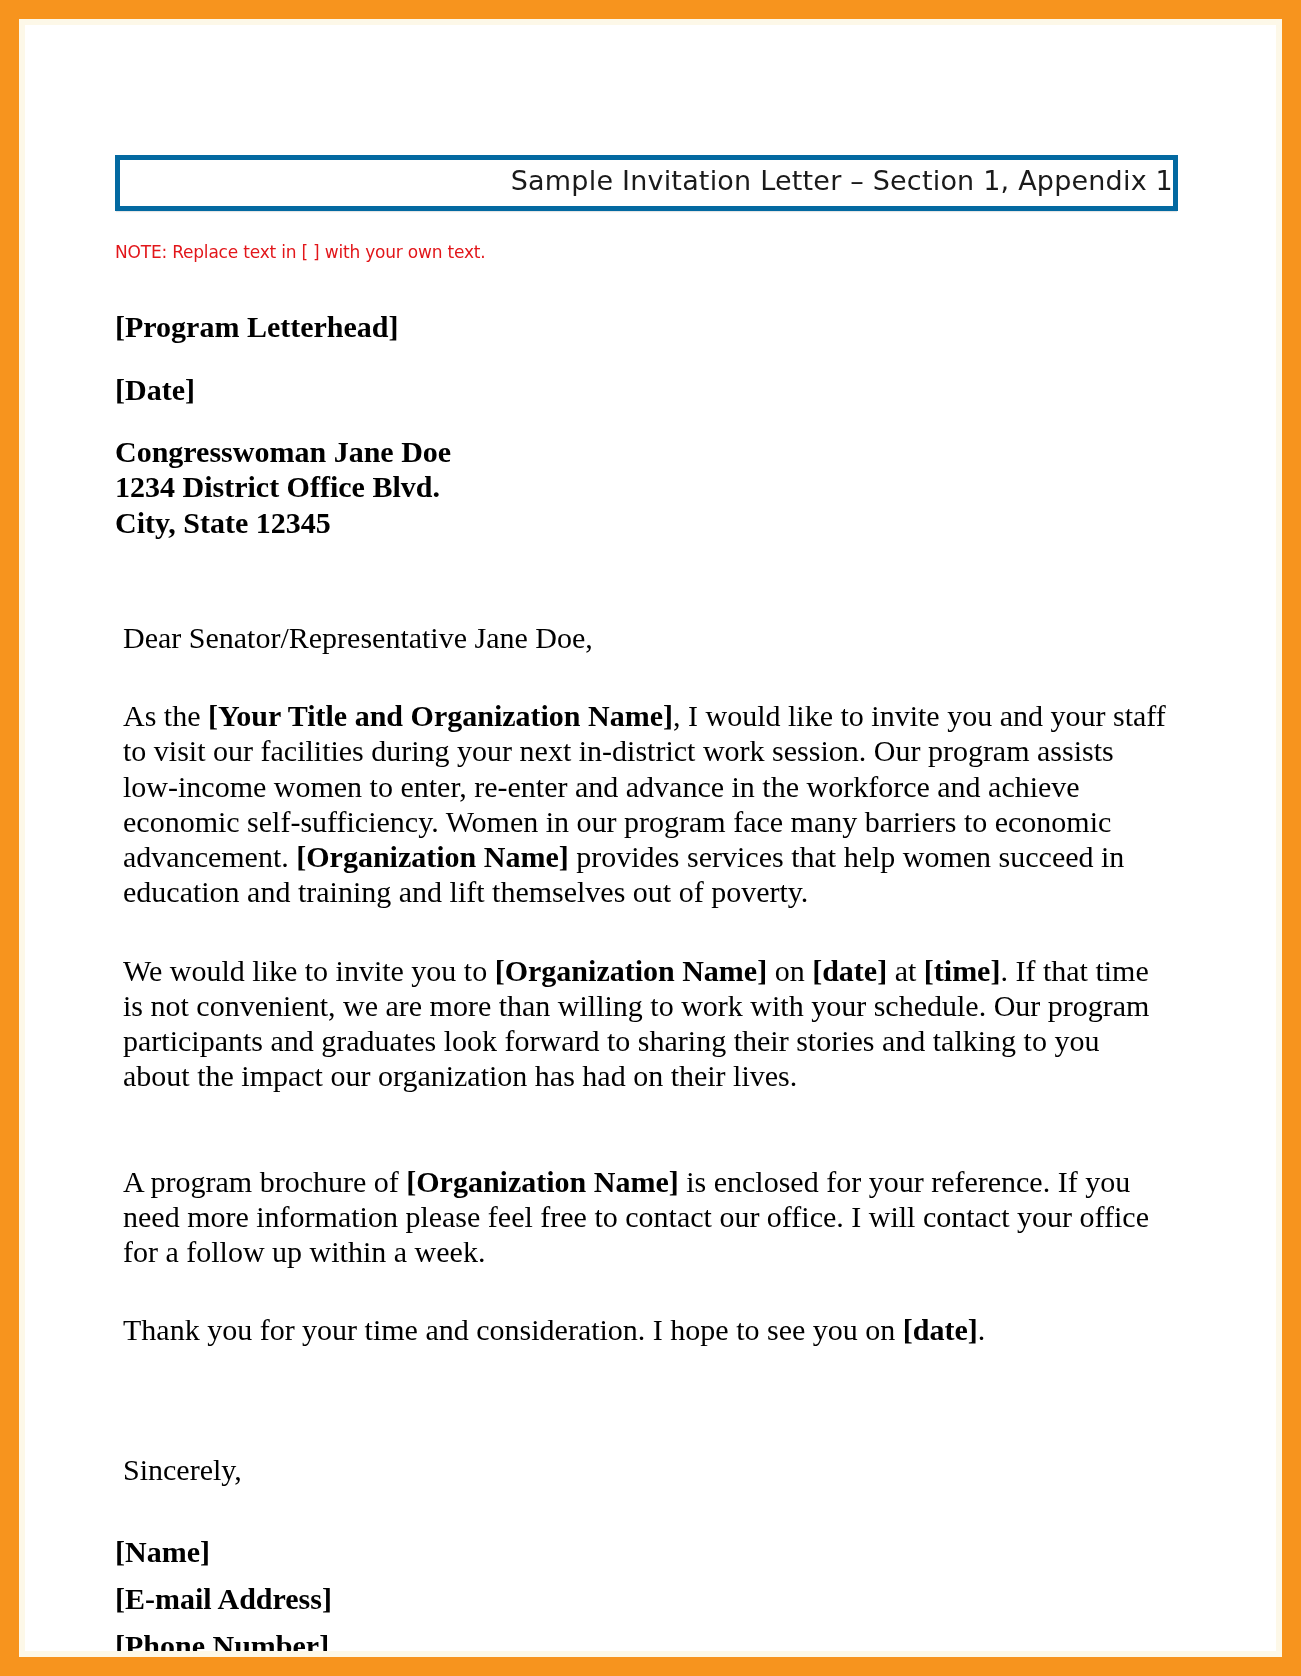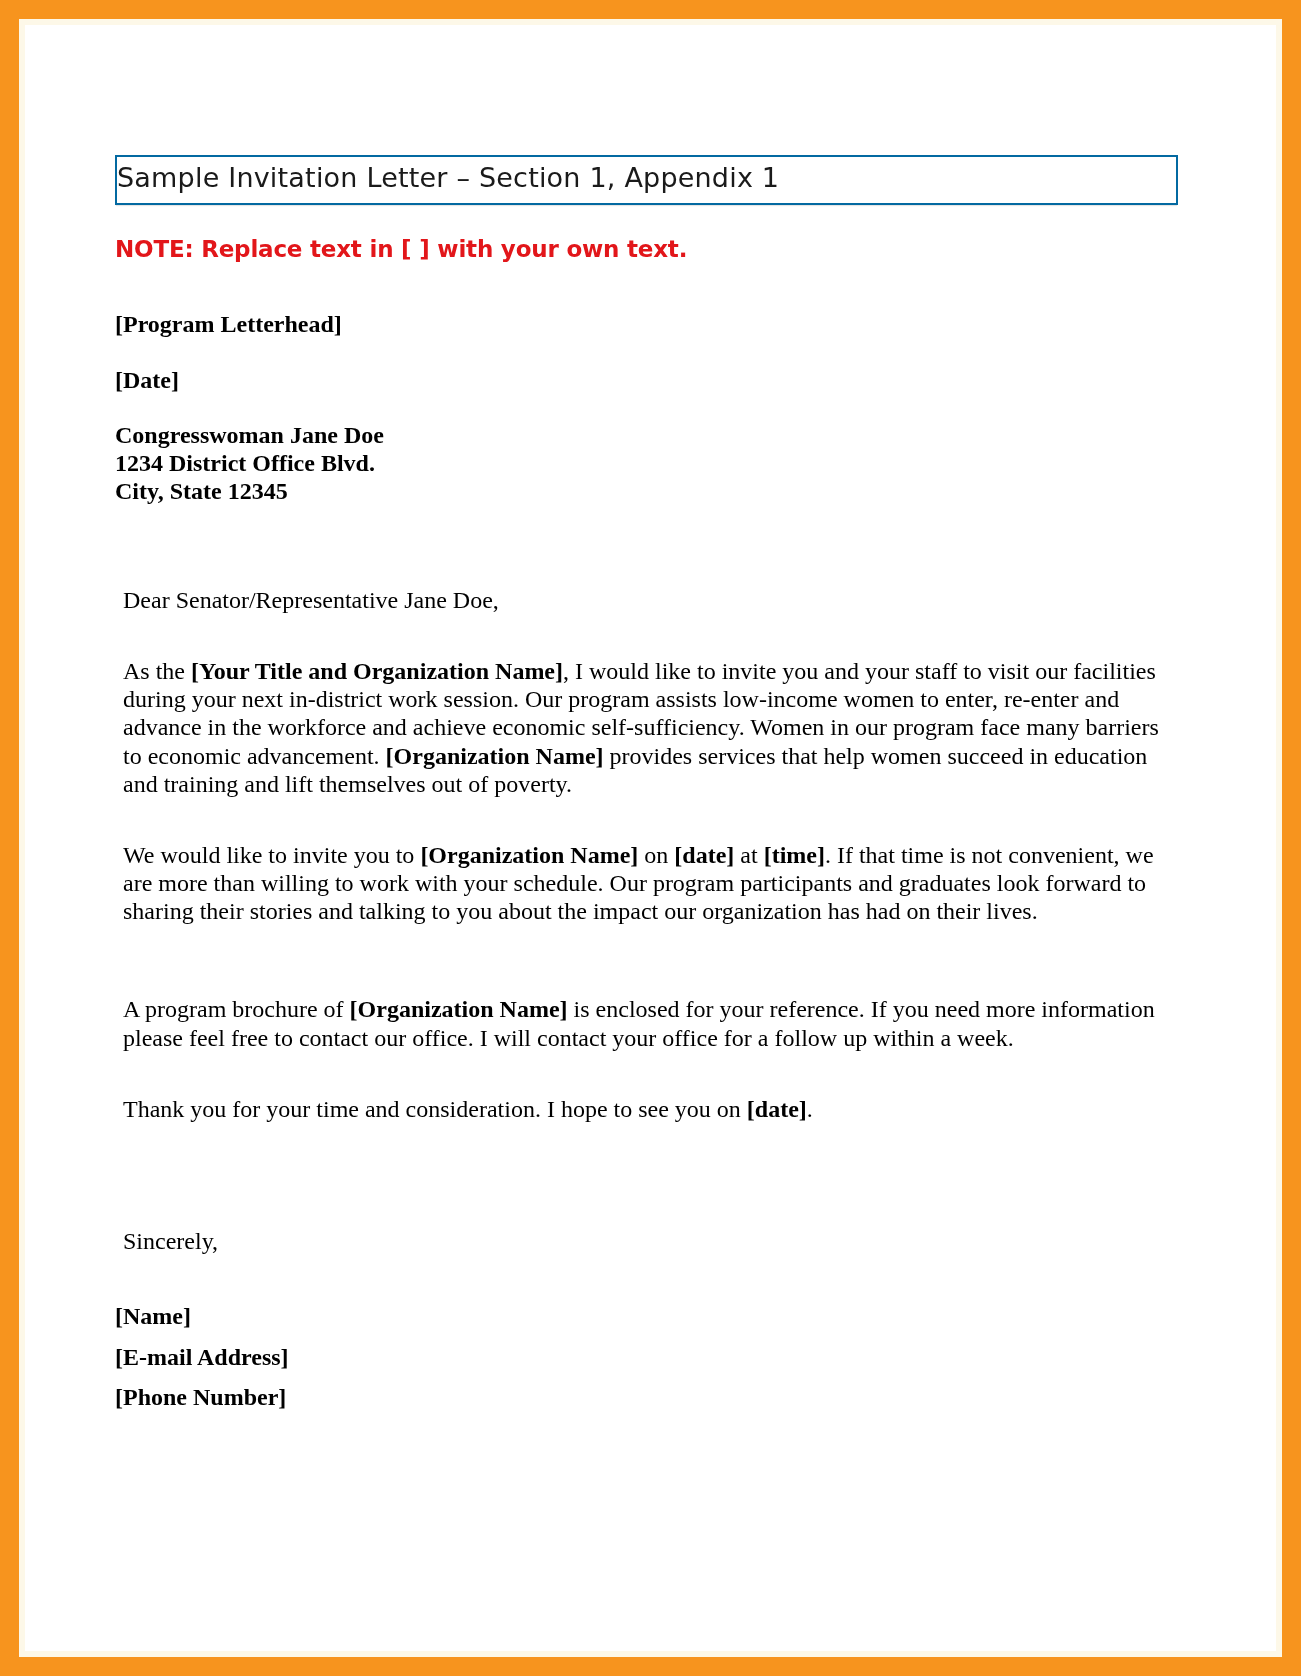--- a/index.html
+++ b/index.html
@@ -51,52 +51,52 @@
     position: absolute;
     left: 90px;
     top: 130px;
     width: 1065px;
   }
 
   
   .title-box {
     box-sizing: border-box;
     width: 1063px;
-    border: 2px solid #0369a1;
+    border: 5px solid #0369a1;
     background: #FFFFFF;
     padding: 5px 0 9px 0;
-    text-align: left;
+    text-align: right;
     box-shadow: 0 2px 1px -1px rgba(0,0,0,0.10);
   }
   .title-text {
     font-family: "DejaVu Sans", "Liberation Sans", sans-serif;
     font-size: 27px;
     font-weight: 400;
     color: #1a1a1a;
     letter-spacing: 0.2px;
     line-height: 1.18;
     white-space: nowrap;
   }
 
   
   .note {
     margin-top: 31px;
     font-family: "DejaVu Sans", "Liberation Sans", sans-serif;
-    font-size: 23px;
-    font-weight: bold;
+    font-size: 17px;
+    font-weight: normal;
     color: #E2161A;
     letter-spacing: -0.2px;
     line-height: 1.2;
   }
 
   
   .letter {
     margin-top: 47px;
     font-family: "Liberation Serif", "DejaVu Serif", serif;
-    font-size: 24px;
+    font-size: 30px;
     color: #000000;
     line-height: 1.175;
   }
   .blk {
     font-weight: bold;
     display: block;
   }
   .gap-sm { height: 27px; }
   .gap-lg { height: 72px; }
   .gap-xl { height: 88px; }

